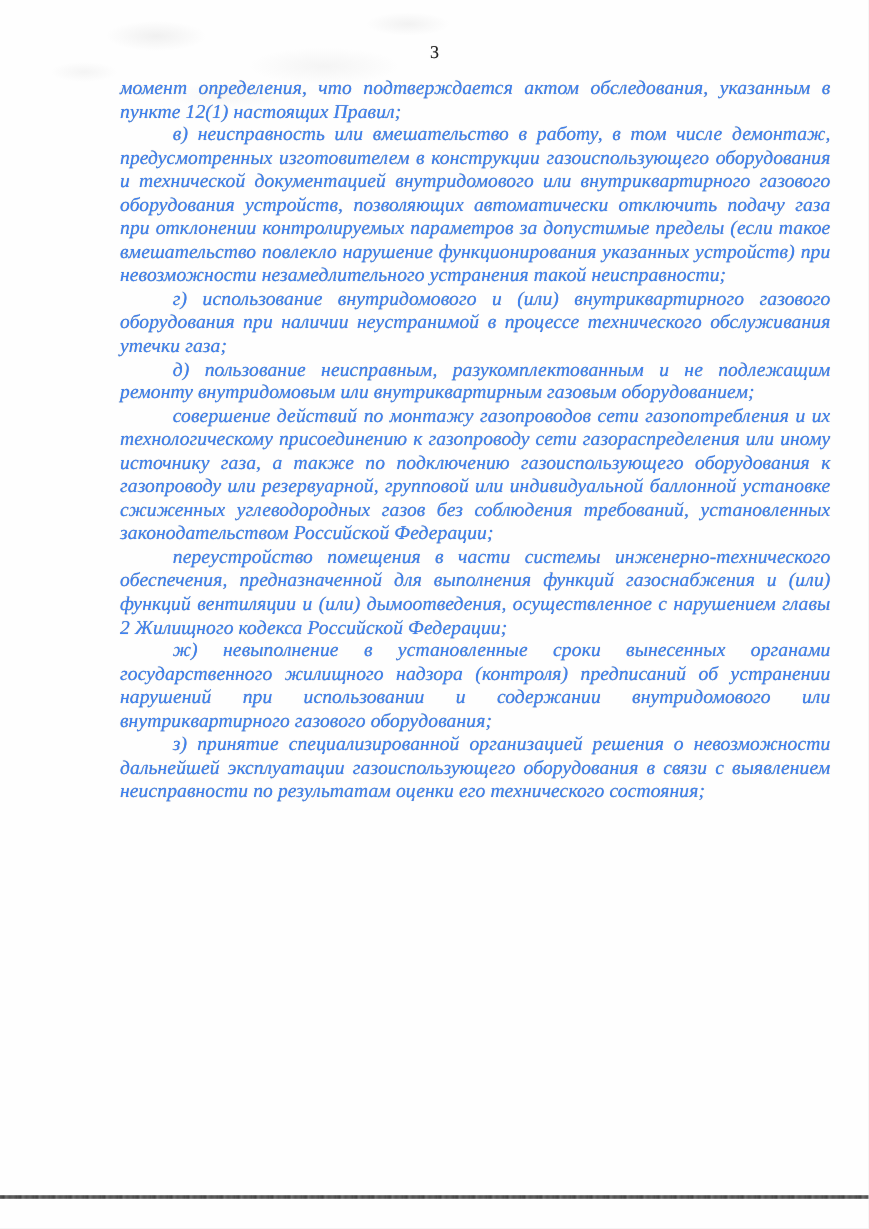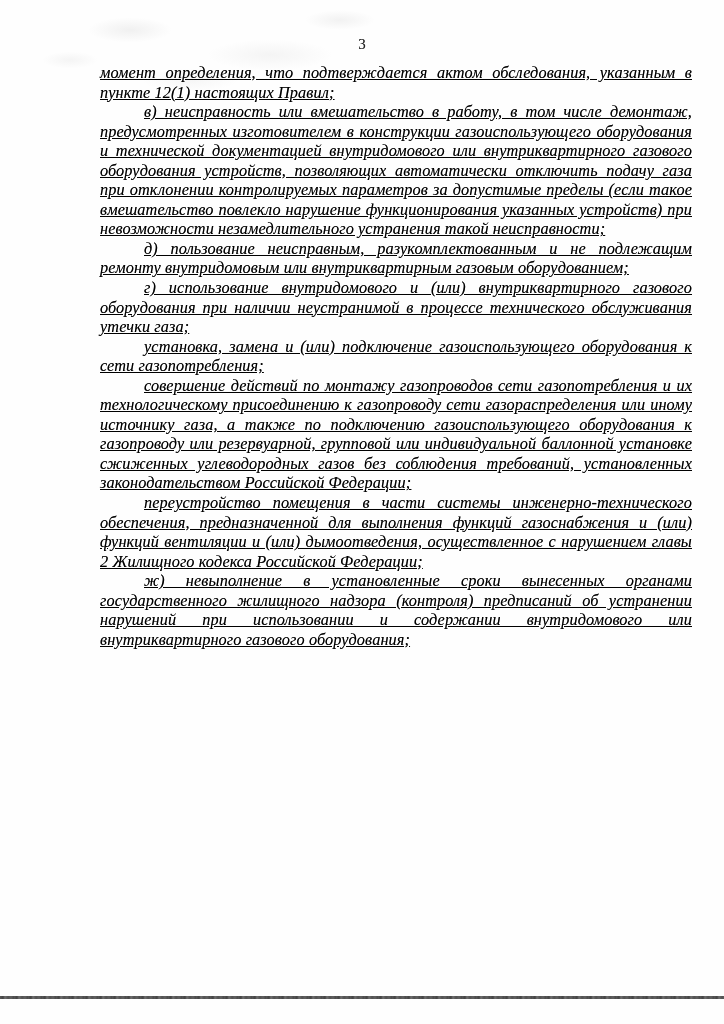--- a/index.html
+++ b/index.html
@@ -42,25 +42,24 @@
     text-shadow: 0 0 0.6px rgba(30,30,30,0.5);
   }
   .text-block {
     position: absolute;
     left: 100px;
     top: 63px;
     width: 592px;
     font-style: italic;
     font-size: 16.3px;
     line-height: 19.55px;
-    color: #000000;
+    color: #3b82f6;
     text-align: justify;
     letter-spacing: 0.1px;
     text-shadow: 0 0 0.6px rgba(25,25,25,0.55);
-    text-decoration: underline;
   }
   .para {
     margin: 0;
     text-indent: 44px;
   }
   .para.no-indent {
     text-indent: 0;
   }
   .footer-rule {
     position: absolute;
@@ -79,22 +78,22 @@
 <body>
 
 <div class="page">
   <div class="scan-smudge"></div>
 
   <div class="page-number">3</div>
 
   <div class="text-block">
     <p class="para no-indent">момент определения, что подтверждается актом обследования, указанным в пункте 12(1) настоящих Правил;</p>
     <p class="para">в) неисправность или вмешательство в работу, в том числе демонтаж, предусмотренных изготовителем в конструкции газоиспользующего оборудования и технической документацией внутридомового или внутриквартирного газового оборудования устройств, позволяющих автоматически отключить подачу газа при отклонении контролируемых параметров за допустимые пределы (если такое вмешательство повлекло нарушение функционирования указанных устройств) при невозможности незамедлительного устранения такой неисправности;</p>
+    <p class="para">г) использование внутридомового и (или) внутриквартирного газового оборудования при наличии неустранимой в процессе технического обслуживания утечки газа;</p>
     <p class="para">д) пользование неисправным, разукомплектованным и не подлежащим ремонту внутридомовым или внутриквартирным газовым оборудованием;</p>
-    <p class="para">г) использование внутридомового и (или) внутриквартирного газового оборудования при наличии неустранимой в процессе технического обслуживания утечки газа;</p>
-    <p class="para">установка, замена и (или) подключение газоиспользующего оборудования к сети газопотребления;</p>
     <p class="para">совершение действий по монтажу газопроводов сети газопотребления и их технологическому присоединению к газопроводу сети газораспределения или иному источнику газа, а также по подключению газоиспользующего оборудования к газопроводу или резервуарной, групповой или индивидуальной баллонной установке сжиженных углеводородных газов без соблюдения требований, установленных законодательством Российской Федерации;</p>
     <p class="para">переустройство помещения в части системы инженерно-технического обеспечения, предназначенной для выполнения функций газоснабжения и (или) функций вентиляции и (или) дымоотведения, осуществленное с нарушением главы 2 Жилищного кодекса Российской Федерации;</p>
     <p class="para">ж) невыполнение в установленные сроки вынесенных органами государственного жилищного надзора (контроля) предписаний об устранении нарушений при использовании и содержании внутридомового или внутриквартирного газового оборудования;</p>
+    <p class="para">з) принятие специализированной организацией решения о невозможности дальнейшей эксплуатации газоиспользующего оборудования в связи с выявлением неисправности по результатам оценки его технического состояния;</p>
   </div>
 
   <div class="footer-rule"></div>
 </div>
 
 </body></html>

